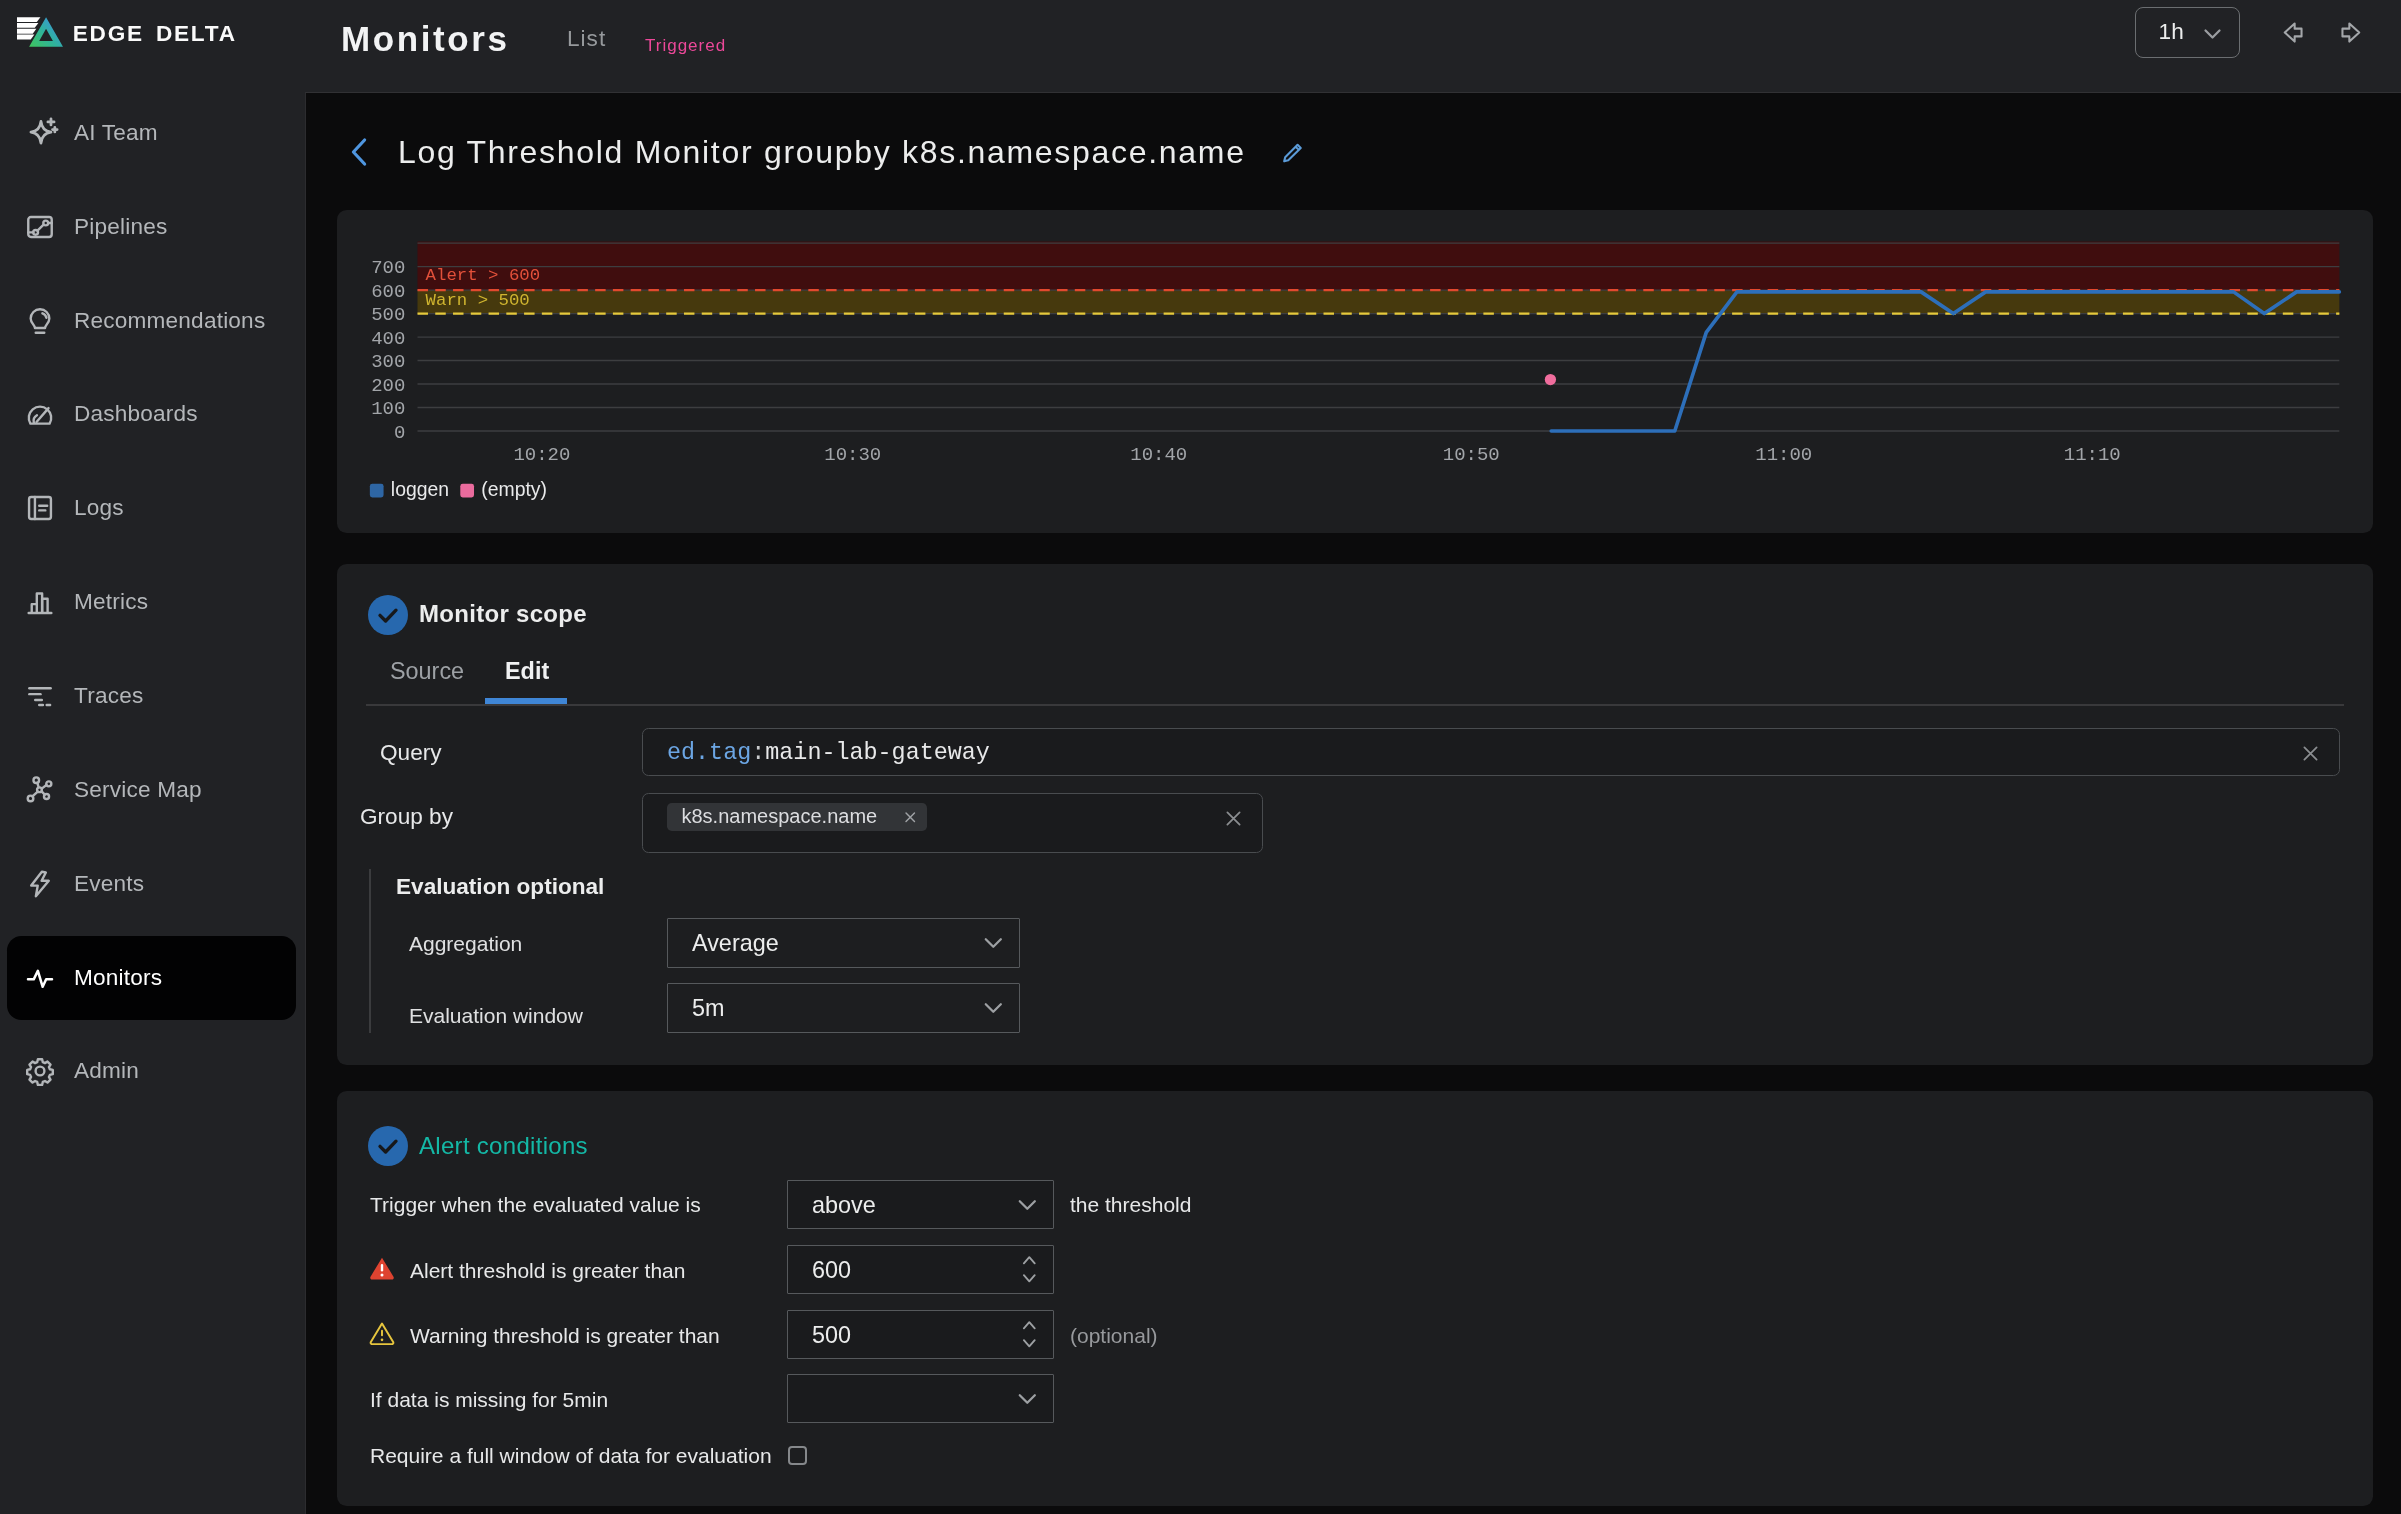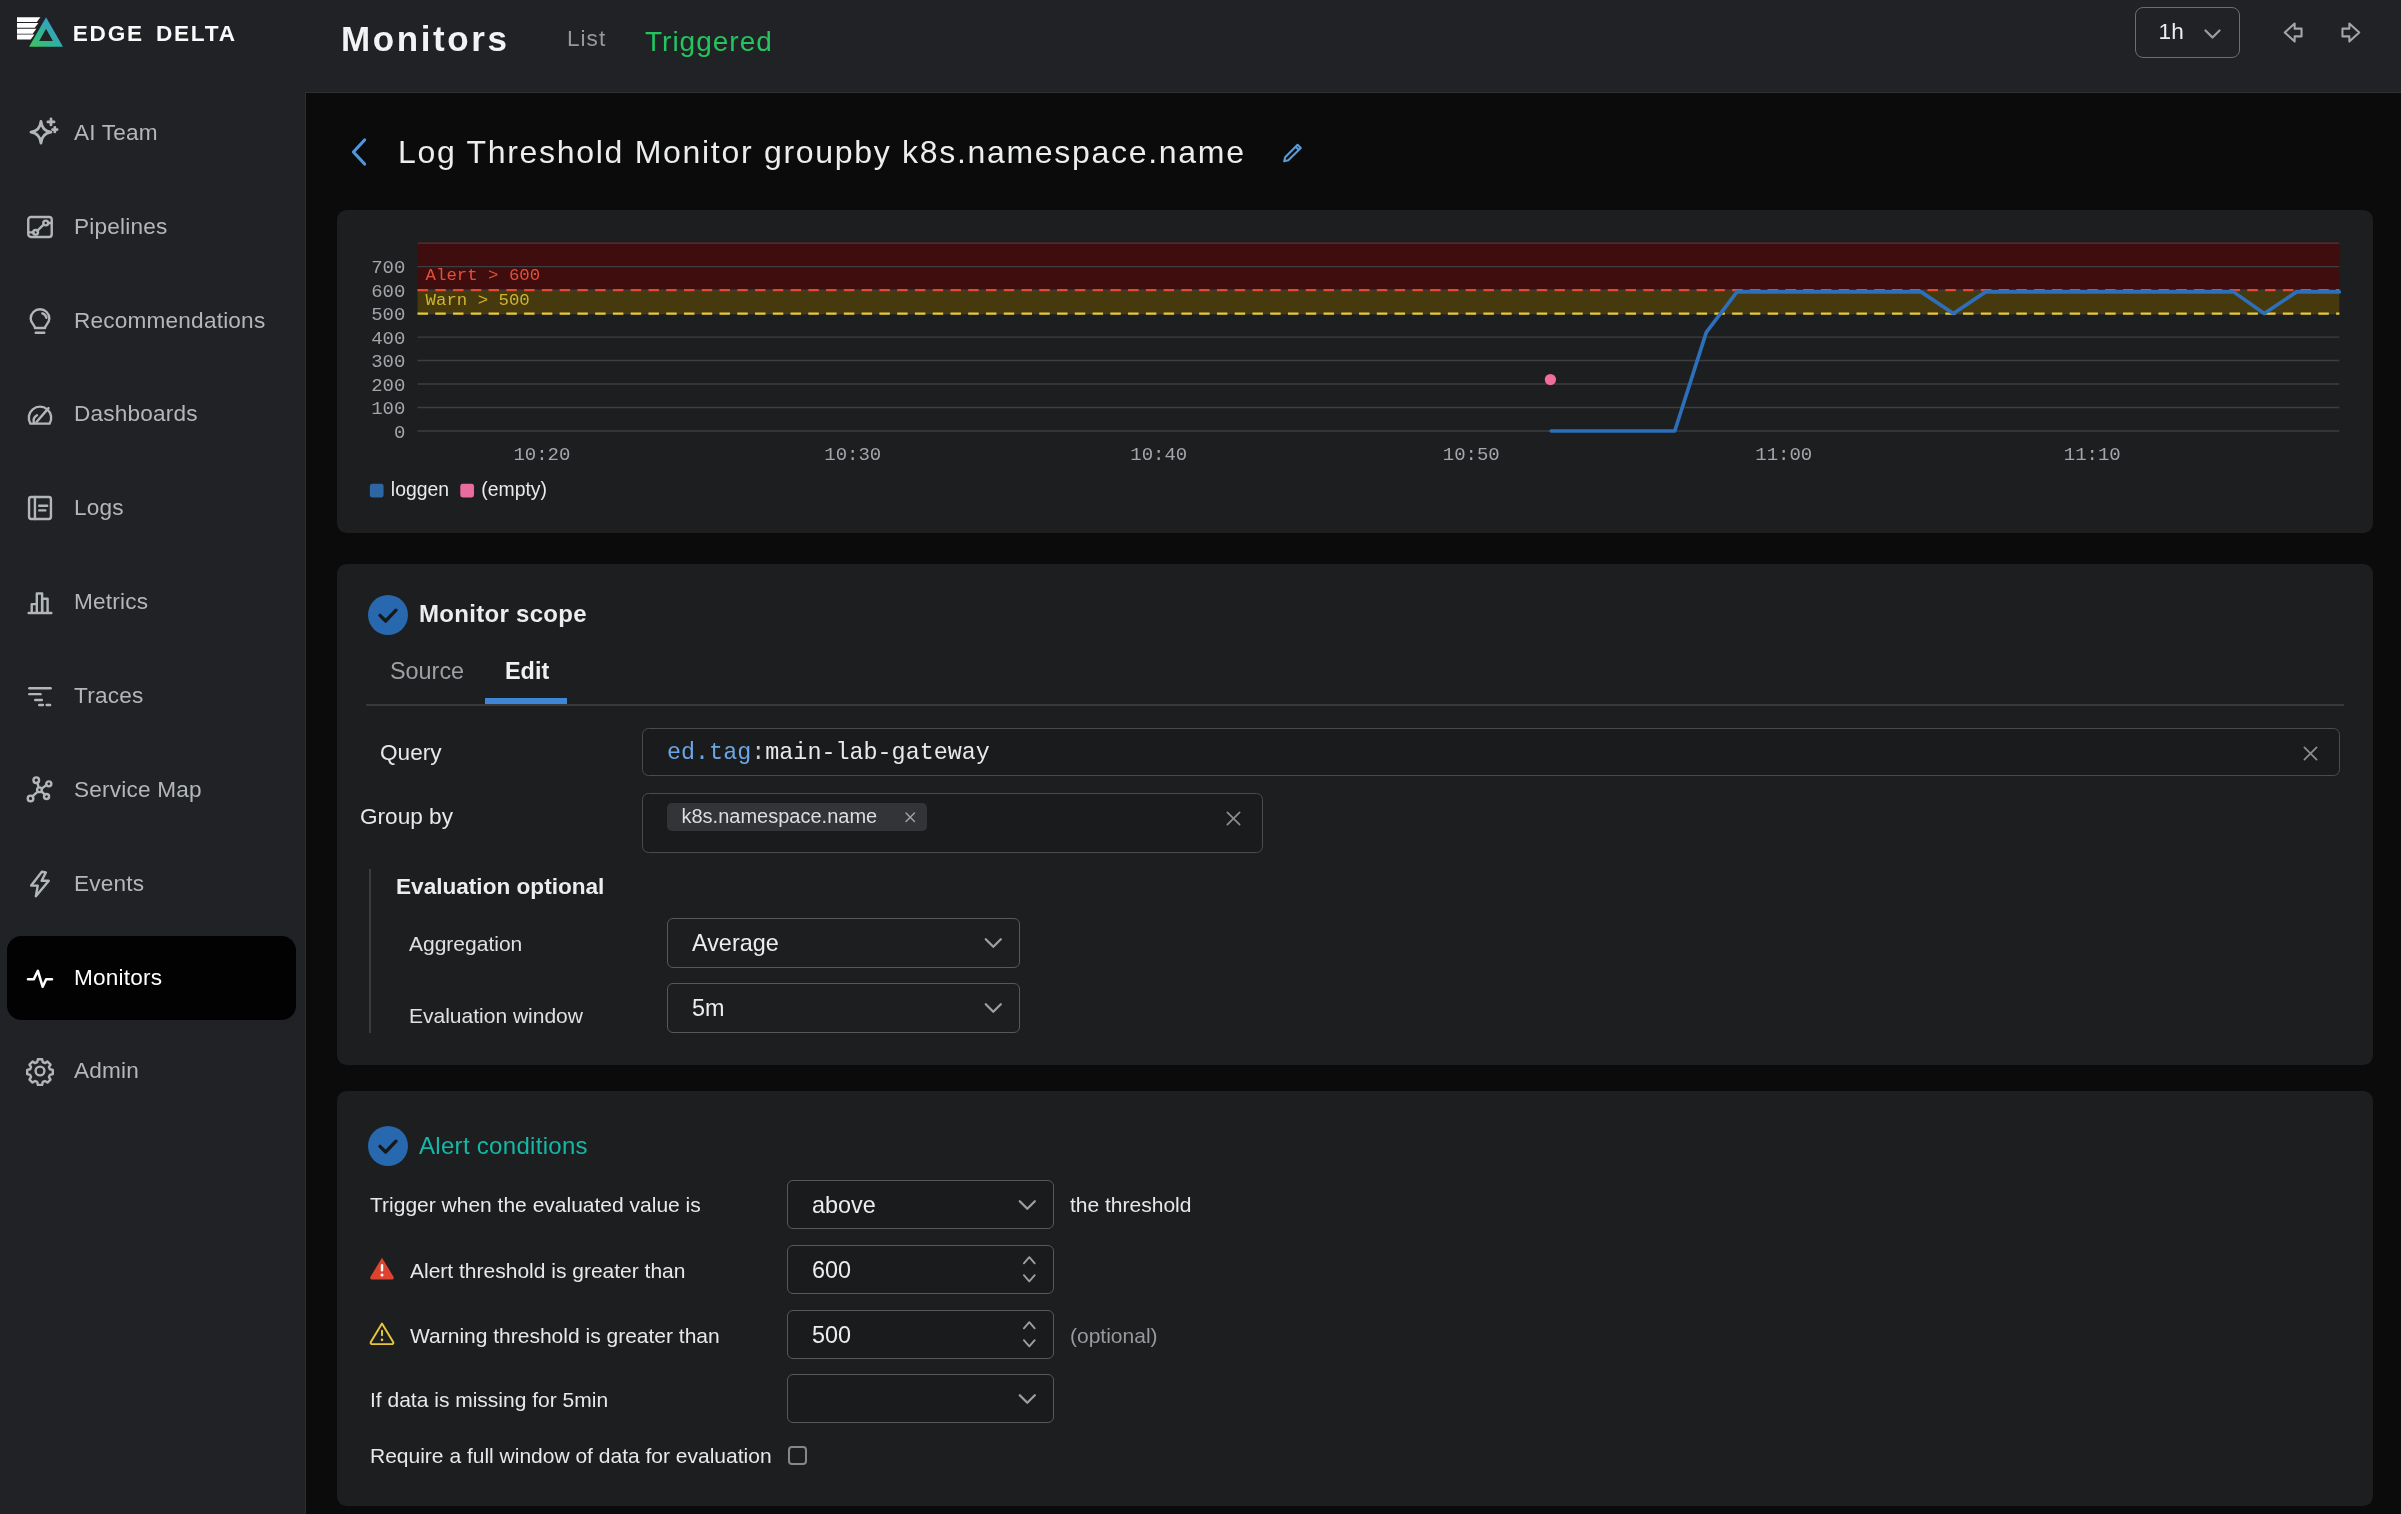--- a/index.html
+++ b/index.html
@@ -6,31 +6,31 @@
 html,body{width:2401px;height:1514px;background:#0b0b0c;font-family:"Liberation Sans",sans-serif;overflow:hidden;position:relative}
 #sidebar{position:absolute;left:0;top:0;width:305px;height:1514px;background:#212225;z-index:2}
 #topbar{position:absolute;left:305px;top:0;width:2096px;height:92px;background:#212225;z-index:1}
 #content{position:absolute;left:305px;top:92px;width:2096px;height:1422px;background:#0b0b0c;border-top:1.6px solid #313134;border-left:1.6px solid #2c2c2f}
 .sbitem{position:absolute;left:0;width:368px;height:84px}
 .sbicon{position:absolute;left:24px;top:50%;transform:translateY(-50%)}
 .sbtext{position:absolute;left:74px;top:50%;transform:translateY(-50%);font-size:22.6px;letter-spacing:0.2px;color:#b4b7ba;white-space:nowrap}
 .selpill{position:absolute;left:6.5px;top:936px;width:289px;height:84px;background:#020203;border-radius:14.5px}
 .card{position:absolute;background:#1d1e20;border-radius:9.7px}
 .ctrl{position:absolute;border:1.6px solid #494c4f;border-radius:6.5px;background:#1a1b1d}
-.sel{position:absolute;border:1.6px solid #56595c;border-radius:6px;background:#1d1e20}
+.sel{position:absolute;border:1.6px solid #56595c;border-radius:1px;background:#1d1e20}
 .lbl{position:absolute;color:#e7e8e9;white-space:nowrap;font-size:21px}
 .mono{font-family:"Liberation Mono",monospace}
 .chev{position:absolute;right:14.5px;top:50%;transform:translateY(-50%)}
 </style>
 </head>
 <body>
 <div id="topbar">
 <div style="position:absolute;left:36px;top:18.6px;font-size:35px;font-weight:bold;letter-spacing:2.6px;color:#f2f3f4">Monitors</div>
 <div style="position:absolute;left:262px;top:26px;font-size:22.6px;letter-spacing:1px;color:#96999c">List</div>
-<div style="position:absolute;left:340px;top:26px;font-size:28px;letter-spacing:1px;color:#22c55e">Triggered</div>
+<div style="position:absolute;left:340px;top:36px;font-size:17px;letter-spacing:1px;color:#ec4899">Triggered</div>
 <div style="position:absolute;left:1830px;top:6.5px;width:105px;height:51px;border:1.6px solid #6b6e71;border-radius:8px">
 <span style="position:absolute;left:22.6px;top:11.3px;font-size:22.6px;color:#eceded">1h</span>
 <svg style="position:absolute;right:16px;top:17px" width="21" height="18" viewBox="0 0 24 20">
         <path d="M4 6 L12 14 L20 6" stroke="#9a9da1" stroke-width="2.6" fill="none" stroke-linecap="round" stroke-linejoin="round"></path>
       </svg>
 </div>
 <svg style="position:absolute;left:1972px;top:17px" width="31" height="31" viewBox="0 0 36 36">
       <path d="M20.5 7.5 L9 18 L20.5 28.5 V22.5 H28.5 V13.5 H20.5 Z" stroke="#a4a7aa" stroke-width="2.4" fill="none" stroke-linejoin="round"></path>
     </svg>
 <svg style="position:absolute;left:2031px;top:17px" width="31" height="31" viewBox="0 0 36 36">

